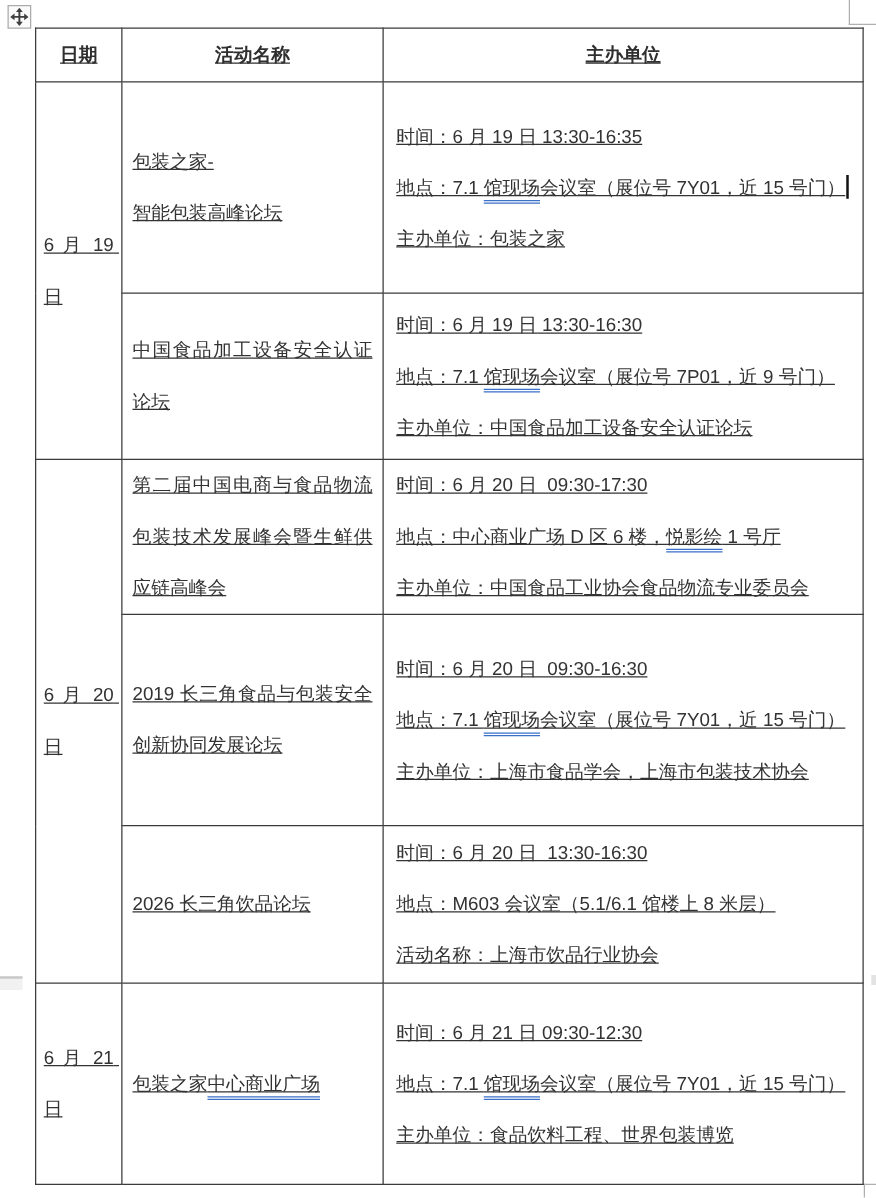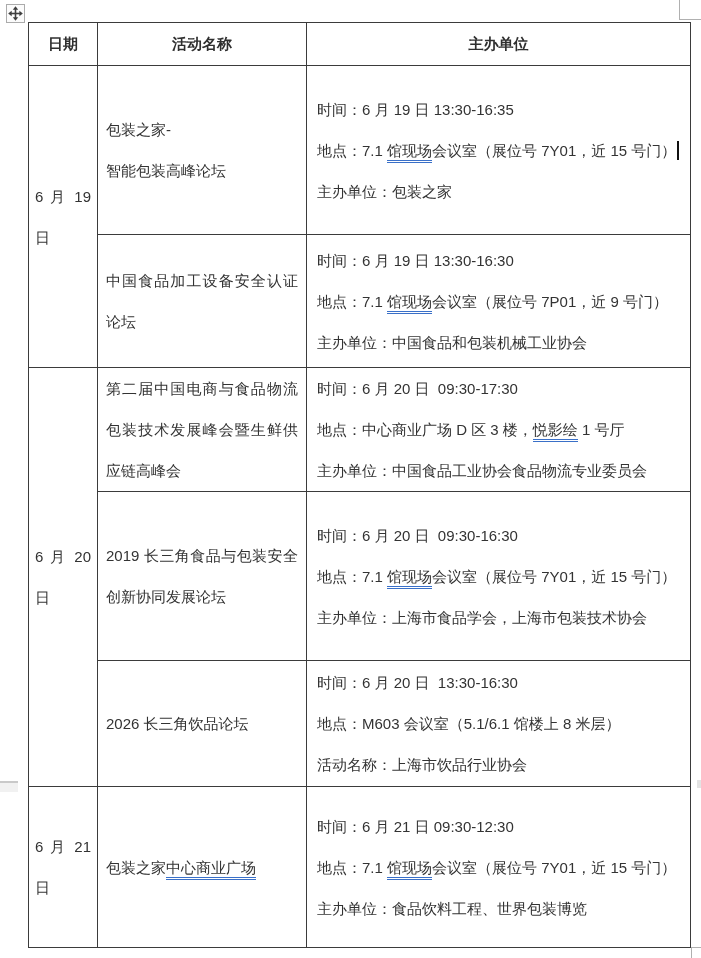--- a/index.html
+++ b/index.html
@@ -12,20 +12,21 @@
   
   table.events{
     position:absolute;left:28px;top:22px;
     width:662px;border-collapse:collapse;table-layout:fixed;
   }
   .events th,.events td{
     border:1.5px solid #3b3b3b;
     font-size:15px;
     vertical-align:middle;
     overflow:hidden;
+    text-decoration:underline;
   }
   .events th{
     font-weight:700;height:42px;text-align:center;padding:0 4px;
     color:#2f2f2f;
   }
   .events td{line-height:41px;}
   td.date-cell{width:69px;text-align:justify;padding:0 6px;}
   td.name-cell{width:209px;text-align:justify;padding:0 8px;}
   td.info-cell{width:384px;text-align:justify;padding:0 10px;}
   .events p{margin:0;white-space:pre-wrap;}
@@ -118,33 +119,33 @@
           <p><span>主办单位：包装之家</span></p>
         </td>
       </tr>
       <tr style="height: 133px;">
         <td class="name-cell">
           <p><span>中国食品加工设备安全认证论坛</span></p>
         </td>
         <td class="info-cell">
           <p><span>时间：6 月 19 日 13:30-16:30</span></p>
           <p><span>地点：7.1 </span><span class="u">馆现场</span><span>会议室（展位号 7P01，近 9 号门）</span></p>
-          <p><span>主办单位：中国食品和包装机械工业协会</span></p>
+          <p><span>主办单位：中国食品加工设备安全认证论坛</span></p>
         </td>
       </tr>
       <tr style="height: 119px;">
         <td class="date-cell" rowspan="3">
           <p>6 月 20 日</p>
         </td>
         <td class="name-cell">
           <p><span>第二届中国电商与食品物流包装技术发展峰会暨生鲜供应链高峰会</span></p>
         </td>
         <td class="info-cell">
           <p><span>时间：6 月 20 日  09:30-17:30</span></p>
-          <p><span>地点：中心商业广场 D 区 3 楼，</span><span class="u">悦影绘</span><span> 1 号厅</span></p>
+          <p><span>地点：中心商业广场 D 区 6 楼，</span><span class="u">悦影绘</span><span> 1 号厅</span></p>
           <p><span>主办单位：中国食品工业协会食品物流专业委员会</span></p>
         </td>
       </tr>
       <tr style="height: 169px;">
         <td class="name-cell">
           <p><span>2019 长三角食品与包装安全创新协同发展论坛</span></p>
         </td>
         <td class="info-cell">
           <p><span>时间：6 月 20 日  09:30-16:30</span></p>
           <p><span>地点：7.1 </span><span class="u">馆现场</span><span>会议室（展位号 7Y01，近 15 号门）</span></p>

